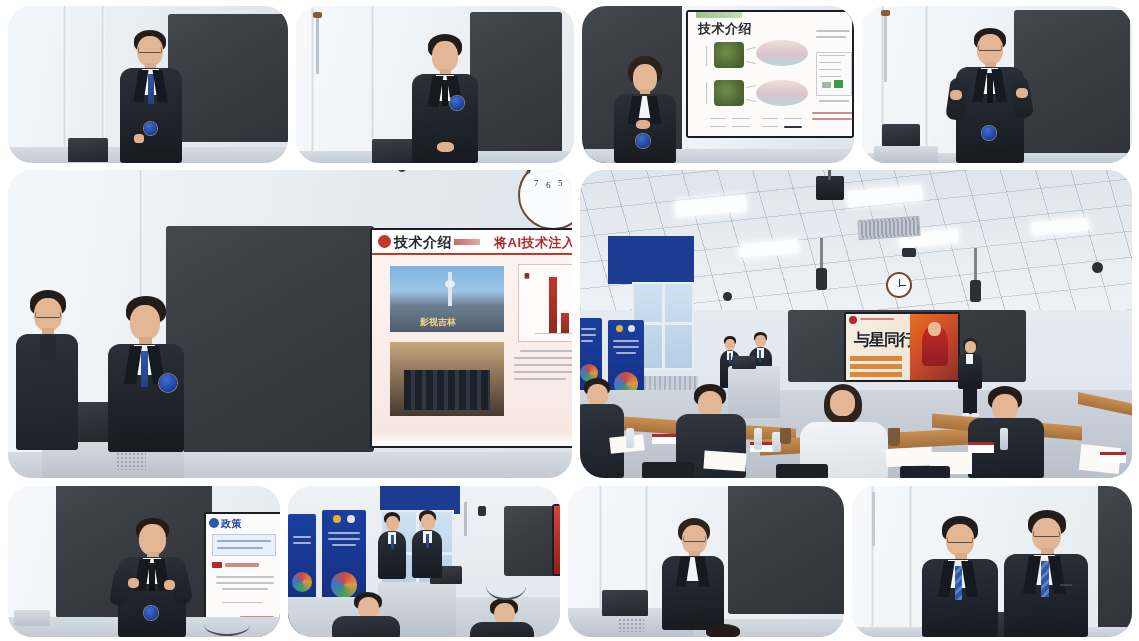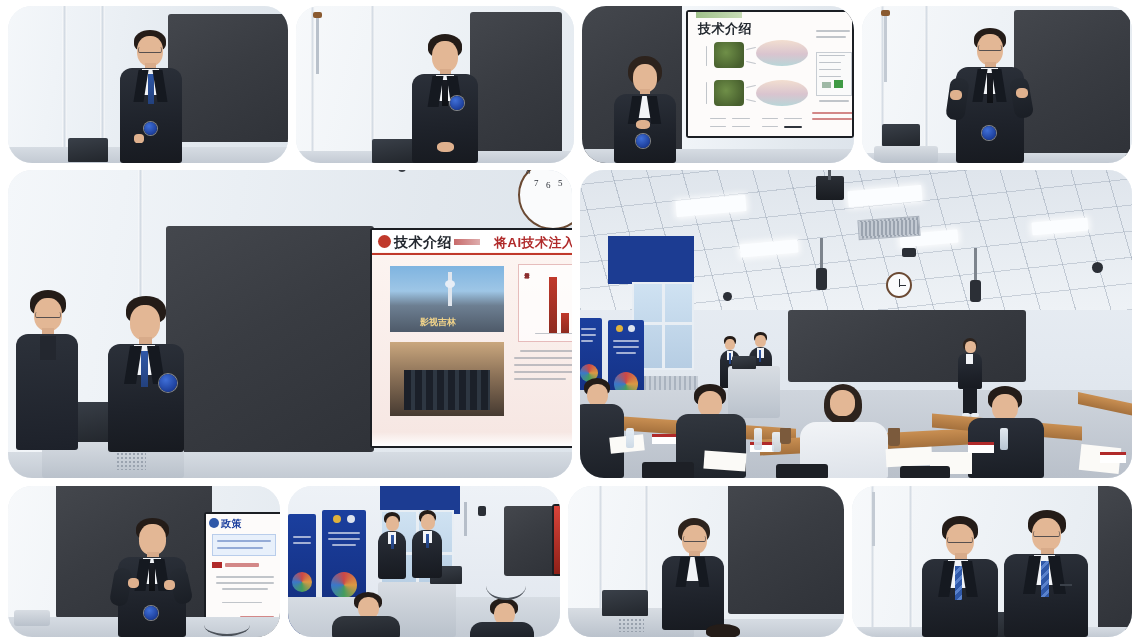--- a/index.html
+++ b/index.html
@@ -349,20 +349,33 @@
       <div class="rollup" style="left:28px; top:150px; width:36px; height:112px;">
         <div style="position:absolute; left:8px; top:5px; width:7px; height:7px; border-radius:50%; background:#e0b23c;"></div>
         <div style="position:absolute; left:20px; top:5px; width:7px; height:7px; border-radius:50%; background:#dde3ee;"></div>
         <div class="rollup-ln" style="left:5px; top:20px; width:26px; height:2px;"></div>
         <div class="rollup-ln" style="left:5px; top:26px; width:26px; height:2px;"></div>
         <div class="rollup-ln" style="left:8px; top:32px; width:20px; height:2px;"></div>
         <div class="rollup-logo" style="left:6px; top:52px; width:24px; height:24px;"></div>
       </div>
 
       <div class="blackboard" style="left:208px; top:140px; width:238px; height:72px;"></div>
+      <div class="screenframe" style="left:264px; top:142px; width:116px; height:70px;">
+        <div class="slide" style="background:linear-gradient(120deg,#f6efe4,#ece0cc);">
+          <div style="position:absolute; left:3px; top:2px; width:8px; height:8px; border-radius:50%; background:#b02a2a;"></div>
+          <div class="ln red" style="left:14px; top:4px; width:34px; height:2px;"></div>
+          <div style="position:absolute; left:8px; top:16px; font-size:16px; font-weight:bold; color:#1b1f26; font-family:'Liberation Serif',serif; letter-spacing:-1px;">与星同行</div>
+          <div class="tv-video" style="right:0; top:0; width:48px; bottom:0;"></div>
+          <div class="tv-red-person" style="right:10px; top:12px; width:26px; height:40px;"></div>
+          <div style="position:absolute; right:17px; top:8px; width:13px; height:14px; border-radius:45%; background:#e7bb96;"></div>
+          <div style="position:absolute; left:4px; top:42px; width:52px; height:5px; background:#d9893c;"></div>
+          <div style="position:absolute; left:4px; top:50px; width:52px; height:5px; background:#d9893c;"></div>
+          <div style="position:absolute; left:4px; top:58px; width:52px; height:5px; background:#d9893c;"></div>
+        </div>
+      </div>
       <div class="cable" style="left:246px; top:212px; width:66px; height:36px;"></div>
 
       <div class="floor" style="height:88px; background:linear-gradient(180deg,#cfd5dd,#b9c0ca);"></div>
 
       <div class="person" style="left:138px; top:166px; width:24px; height:58px;">
         <div class="hair" style="left:6px; top:0; width:12px; height:9px;"></div>
         <div class="head" style="left:7px; top:3px; width:10px; height:11px;"></div>
         <div class="body" style="left:2px; top:14px; width:20px; height:38px;"></div>
         <div class="shirt" style="left:9px; top:15px; width:6px; height:9px;"></div>
         <div class="tie" style="left:11px; top:17px; width:2px; height:11px;"></div>

